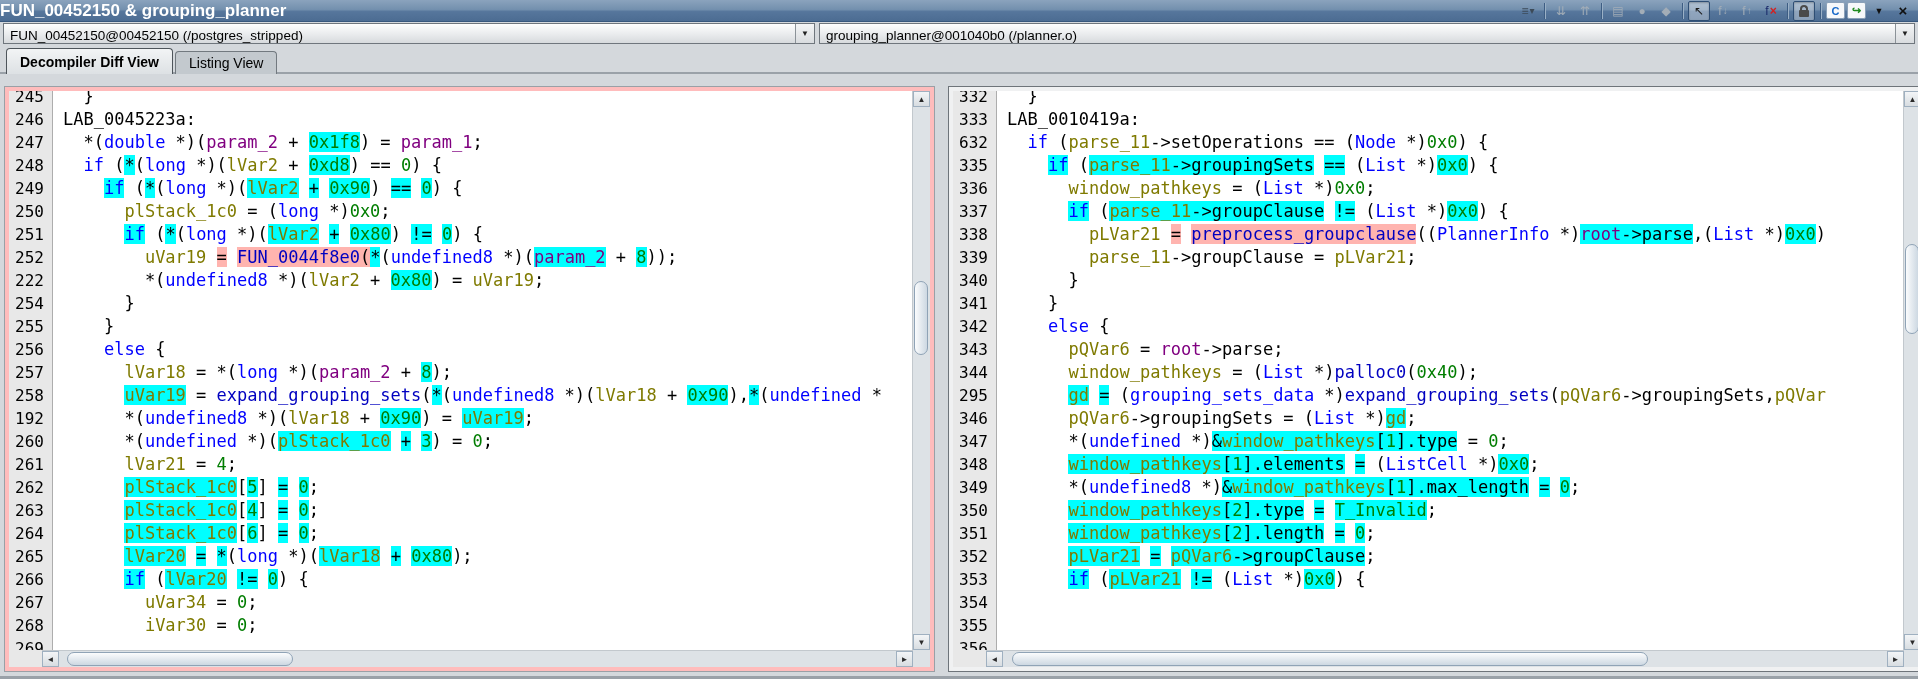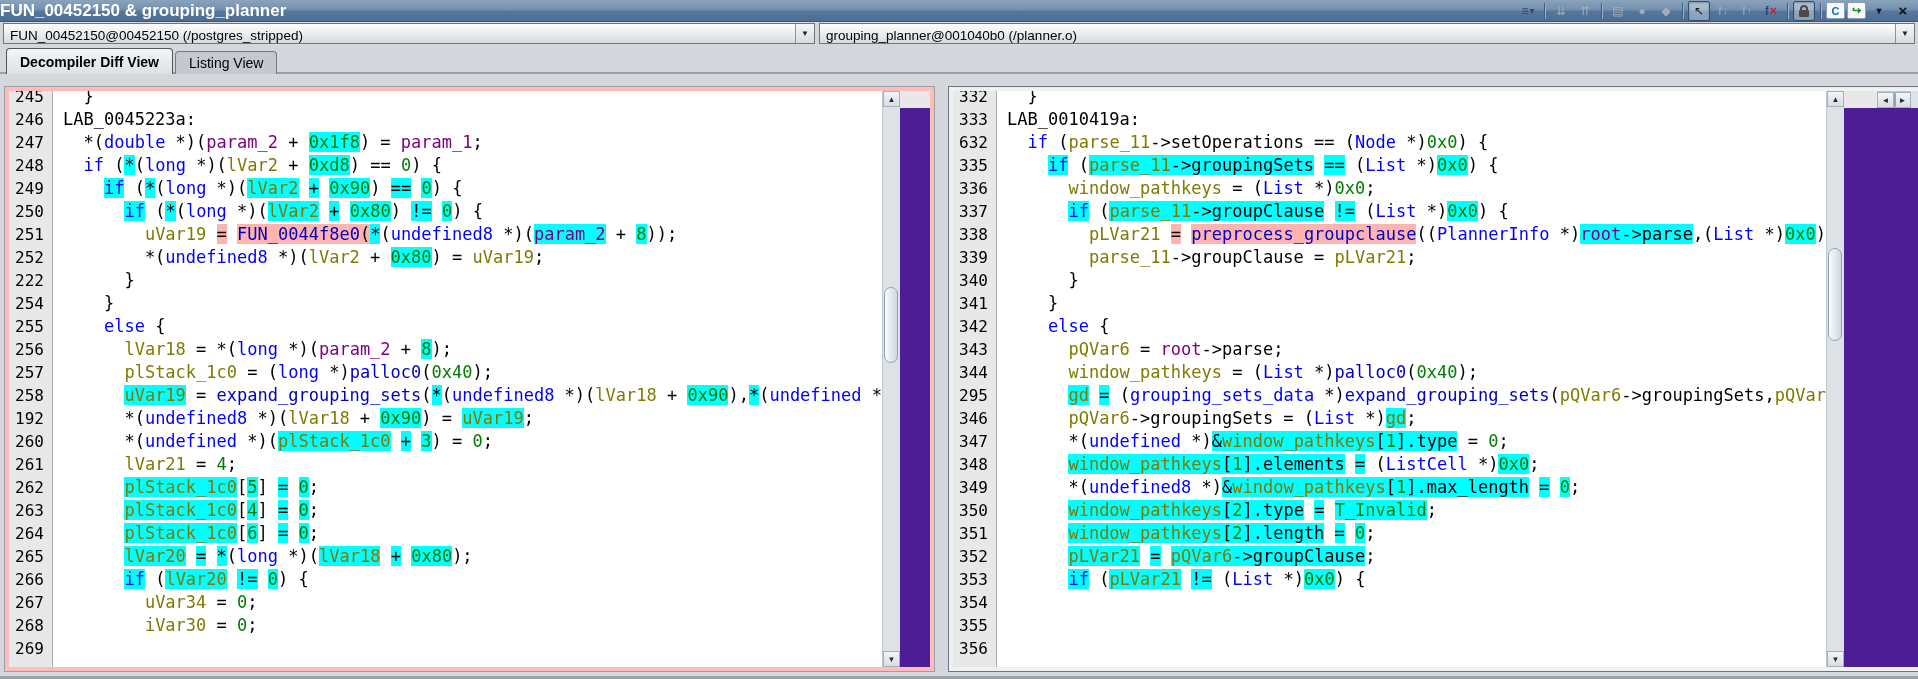--- a/index.html
+++ b/index.html
@@ -32,21 +32,21 @@
   .tabrow::after{content:"";position:absolute;left:0;bottom:0;width:100%;height:2px;background:#9aa1a8}
   .tabs{position:absolute;left:6px;bottom:0;display:flex;align-items:flex-end;gap:2px;z-index:2}
   .tab{box-sizing:border-box;padding:0 13px;font-size:14px;color:#000;display:flex;align-items:center;
     border:1px solid #72797f;border-bottom:none;border-radius:4px 4px 0 0;background:#c3c9ce;height:23px}
   .tab.sel{background:linear-gradient(180deg,#f2f4f5,#dde1e4);border:1px solid #4e555b;border-bottom:none;
     height:26px;font-weight:bold}
   
   .panel{position:absolute;top:86px;height:586px;box-sizing:border-box;background:#fff}
   .panel.focus{border:1px solid #9aa0a6;padding:4px;background:#ffbcbc}
   .panel.plain{border:1px solid #6e747a;padding:4px;background:#f0f1f2}
-  .pframe{width:100%;height:100%;background:#4c1d95;display:flex;flex-direction:row;overflow:hidden}
+  .pframe{width:100%;height:100%;background:#a16207;display:flex;flex-direction:column;overflow:hidden}
   .prow{flex:1;display:flex;min-height:0}
   .gutter{width:44px;background:#e8e8e8;border-right:1px solid #adadad;box-sizing:border-box;
     overflow:hidden;flex:none}
   .gutter .ln{height:23px;line-height:23px;text-align:right;padding-right:8px;
     font:16px/23px "DejaVu Sans Mono",monospace;color:#000}
   .codeview{flex:1;overflow:hidden;background:#fff;padding-left:10px;min-width:0}
   .firstshift{margin-top:-6px}
   .cl{height:23px;line-height:23px;white-space:pre;font:17px/23px "DejaVu Sans Mono",monospace;color:#000}
   .c-k{color:#0000ff}.c-v{color:#7f7a00}.c-p{color:#800080}.c-n{color:#007d00}.c-f{color:#0000c0}.c-t{color:#000}
   .h-c{background:#00ffff}.h-r{background:#ffb4af}
@@ -179,28 +179,28 @@
           <div class="ln">268</div>
           <div class="ln">269</div>
         </div>
       <div class="codeview">
         <div class="firstshift">
             <div class="cl"><span class="c-t">  }</span></div>
             <div class="cl"><span class="c-t">LAB_0045223a:</span></div>
             <div class="cl"><span class="c-t">  *(</span><span class="c-k">double</span><span class="c-t"> *)(</span><span class="c-p">param_2</span><span class="c-t"> + </span><span class="c-n h-c">0x1f8</span><span class="c-t">) = </span><span class="c-p">param_1</span><span class="c-t">;</span></div>
             <div class="cl"><span class="c-t">  </span><span class="c-k">if</span><span class="c-t"> (</span><span class="c-t h-c">*</span><span class="c-t">(</span><span class="c-k">long</span><span class="c-t"> *)(</span><span class="c-v">lVar2</span><span class="c-t"> + </span><span class="c-n h-c">0xd8</span><span class="c-t">) == </span><span class="c-n">0</span><span class="c-t">) {</span></div>
             <div class="cl"><span class="c-t">    </span><span class="c-k h-c">if</span><span class="c-t"> (</span><span class="c-t h-c">*</span><span class="c-t">(</span><span class="c-k">long</span><span class="c-t"> *)(</span><span class="c-v h-c">lVar2</span><span class="c-t"> </span><span class="c-t h-c">+</span><span class="c-t"> </span><span class="c-n h-c">0x90</span><span class="c-t">) </span><span class="c-t h-c">==</span><span class="c-t"> </span><span class="c-n h-c">0</span><span class="c-t">) {</span></div>
+            <div class="cl"><span class="c-t">      </span><span class="c-v">plStack_1c0</span><span class="c-t"> = (</span><span class="c-k">long</span><span class="c-t"> *)</span><span class="c-n">0x0</span><span class="c-t">;</span></div>
             <div class="cl"><span class="c-t">      </span><span class="c-k h-c">if</span><span class="c-t"> (</span><span class="c-t h-c">*</span><span class="c-t">(</span><span class="c-k">long</span><span class="c-t"> *)(</span><span class="c-v h-c">lVar2</span><span class="c-t"> </span><span class="c-t h-c">+</span><span class="c-t"> </span><span class="c-n h-c">0x80</span><span class="c-t">) </span><span class="c-t h-c">!=</span><span class="c-t"> </span><span class="c-n h-c">0</span><span class="c-t">) {</span></div>
             <div class="cl"><span class="c-t">        </span><span class="c-v">uVar19</span><span class="c-t"> </span><span class="c-t h-r">=</span><span class="c-t"> </span><span class="c-f h-r">FUN_0044f8e0</span><span class="c-t h-r">(</span><span class="c-t h-c">*</span><span class="c-t">(</span><span class="c-k">undefined8</span><span class="c-t"> *)(</span><span class="c-p h-c">param_2</span><span class="c-t"> + </span><span class="c-n h-c">8</span><span class="c-t">));</span></div>
             <div class="cl"><span class="c-t">        *(</span><span class="c-k">undefined8</span><span class="c-t"> *)(</span><span class="c-v">lVar2</span><span class="c-t"> + </span><span class="c-n h-c">0x80</span><span class="c-t">) = </span><span class="c-v">uVar19</span><span class="c-t">;</span></div>
             <div class="cl"><span class="c-t">      }</span></div>
             <div class="cl"><span class="c-t">    }</span></div>
             <div class="cl"><span class="c-t">    </span><span class="c-k">else</span><span class="c-t"> {</span></div>
             <div class="cl"><span class="c-t">      </span><span class="c-v">lVar18</span><span class="c-t"> = *(</span><span class="c-k">long</span><span class="c-t"> *)(</span><span class="c-p">param_2</span><span class="c-t"> + </span><span class="c-n h-c">8</span><span class="c-t">);</span></div>
-            <div class="cl"><span class="c-t">      </span><span class="c-v">plStack_1c0</span><span class="c-t"> = (</span><span class="c-k">long</span><span class="c-t"> *)</span><span class="c-f">palloc0</span><span class="c-t">(</span><span class="c-n">0x40</span><span class="c-t">);</span></div>
             <div class="cl"><span class="c-t">      </span><span class="c-v h-c">uVar19</span><span class="c-t"> = </span><span class="c-f">expand_grouping_sets</span><span class="c-t">(</span><span class="c-t h-c">*</span><span class="c-t">(</span><span class="c-k">undefined8</span><span class="c-t"> *)(</span><span class="c-v">lVar18</span><span class="c-t"> + </span><span class="c-n h-c">0x90</span><span class="c-t">),</span><span class="c-t h-c">*</span><span class="c-t">(</span><span class="c-k">undefined</span><span class="c-t"> *</span></div>
             <div class="cl"><span class="c-t">      *(</span><span class="c-k">undefined8</span><span class="c-t"> *)(</span><span class="c-v">lVar18</span><span class="c-t"> + </span><span class="c-n h-c">0x90</span><span class="c-t">) = </span><span class="c-v h-c">uVar19</span><span class="c-t">;</span></div>
             <div class="cl"><span class="c-t">      *(</span><span class="c-k">undefined</span><span class="c-t"> *)(</span><span class="c-v h-c">plStack_1c0</span><span class="c-t"> </span><span class="c-t h-c">+</span><span class="c-t"> </span><span class="c-n h-c">3</span><span class="c-t">) = </span><span class="c-n">0</span><span class="c-t">;</span></div>
             <div class="cl"><span class="c-t">      </span><span class="c-v">lVar21</span><span class="c-t"> = </span><span class="c-n">4</span><span class="c-t">;</span></div>
             <div class="cl"><span class="c-t">      </span><span class="c-v h-c">plStack_1c0</span><span class="c-t">[</span><span class="c-n h-c">5</span><span class="c-t">] </span><span class="c-t h-c">=</span><span class="c-t"> </span><span class="c-n h-c">0</span><span class="c-t">;</span></div>
             <div class="cl"><span class="c-t">      </span><span class="c-v h-c">plStack_1c0</span><span class="c-t">[</span><span class="c-n h-c">4</span><span class="c-t">] </span><span class="c-t h-c">=</span><span class="c-t"> </span><span class="c-n h-c">0</span><span class="c-t">;</span></div>
             <div class="cl"><span class="c-t">      </span><span class="c-v h-c">plStack_1c0</span><span class="c-t">[</span><span class="c-n h-c">6</span><span class="c-t">] </span><span class="c-t h-c">=</span><span class="c-t"> </span><span class="c-n h-c">0</span><span class="c-t">;</span></div>
             <div class="cl"><span class="c-t">      </span><span class="c-v h-c">lVar20</span><span class="c-t"> </span><span class="c-t h-c">=</span><span class="c-t"> </span><span class="c-t h-c">*</span><span class="c-t">(</span><span class="c-k">long</span><span class="c-t"> *)(</span><span class="c-v h-c">lVar18</span><span class="c-t"> </span><span class="c-t h-c">+</span><span class="c-t"> </span><span class="c-n h-c">0x80</span><span class="c-t">);</span></div>
             <div class="cl"><span class="c-t">      </span><span class="c-k h-c">if</span><span class="c-t"> (</span><span class="c-v h-c">lVar20</span><span class="c-t"> </span><span class="c-t h-c">!=</span><span class="c-t"> </span><span class="c-n h-c">0</span><span class="c-t">) {</span></div>
             <div class="cl"><span class="c-t">        </span><span class="c-v">uVar34</span><span class="c-t"> = </span><span class="c-n">0</span><span class="c-t">;</span></div>

